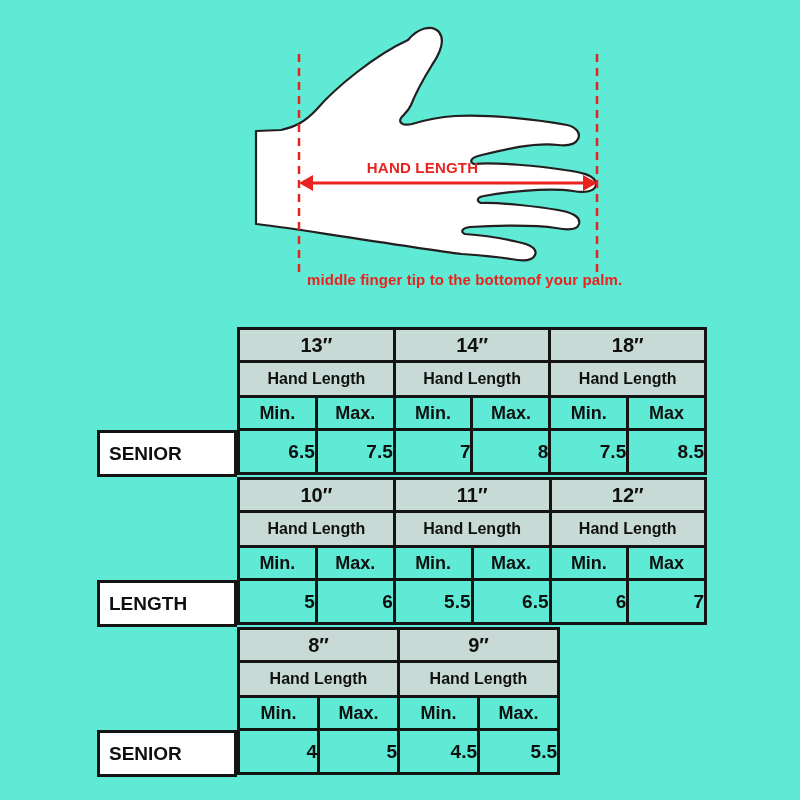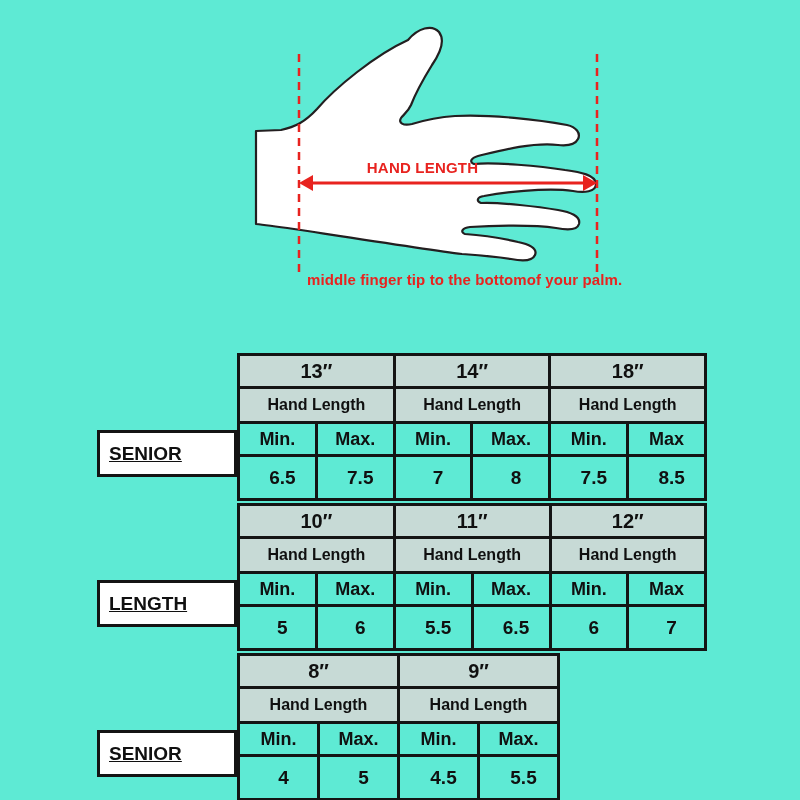--- a/index.html
+++ b/index.html
@@ -9,35 +9,35 @@
   }
 
   
   .hand-svg { position:absolute; left:0; top:0; }
   .red-text { position:absolute; color:#e8231f; font-weight:bold; }
   .hand-length-label { left:340px; top:159px; width:165px; text-align:center; font-size:15px; letter-spacing:.2px; }
   .measure-caption { left:307px; top:270px; font-size:15px; line-height:20px; letter-spacing:.1px; white-space:nowrap; }
 
   
   .section { position:absolute; left:97px; width:610px; }
-  .size-table { position:absolute; left:140px; top:0; border-collapse:collapse;margin-top:26px; }
+  .size-table { position:absolute; left:140px; top:0; border-collapse:collapse; }
   .size-table td {
     border:3px solid #141414; width:67px; text-align:center;
     font-weight:bold; color:#101010; padding:0; overflow:hidden;
   }
   .size-table td.teal { background:#c7dad6; }
   .size-table tr.r-size td { height:30px; font-size:20px; }
   .size-table tr.r-hl  td { height:32px; font-size:16px; }
   .size-table tr.r-mm  td { height:30px; font-size:18px; }
-  .size-table tr.r-val td { height:41px; font-size:19px; text-align:center; padding-left:10px; }
+  .size-table tr.r-val td { height:41px; font-size:19px; text-align:right; padding-left:10px; }
   .row-label {
     position:absolute; left:0; top:103px; width:140px; height:47px;
     box-sizing:border-box; border:3px solid #141414; background:#ffffff;
     font-weight:bold; font-size:19px; color:#101010;
-    line-height:41px; padding-left:9px; white-space:nowrap;text-decoration:underline;
+    line-height:41px; padding-left:9px; white-space:nowrap;
   }
 </style>
 </head>
 <body>
 
 <div class="page">
 
   <svg class="hand-svg" width="800" height="320" viewBox="0 0 800 320">
 
     <path d="M 256,131

